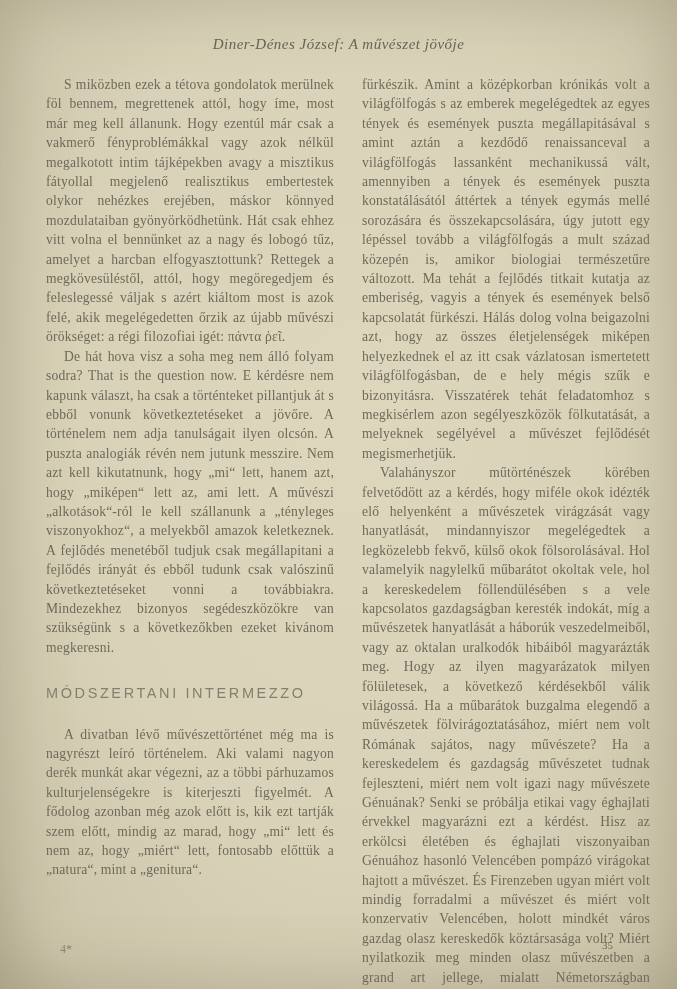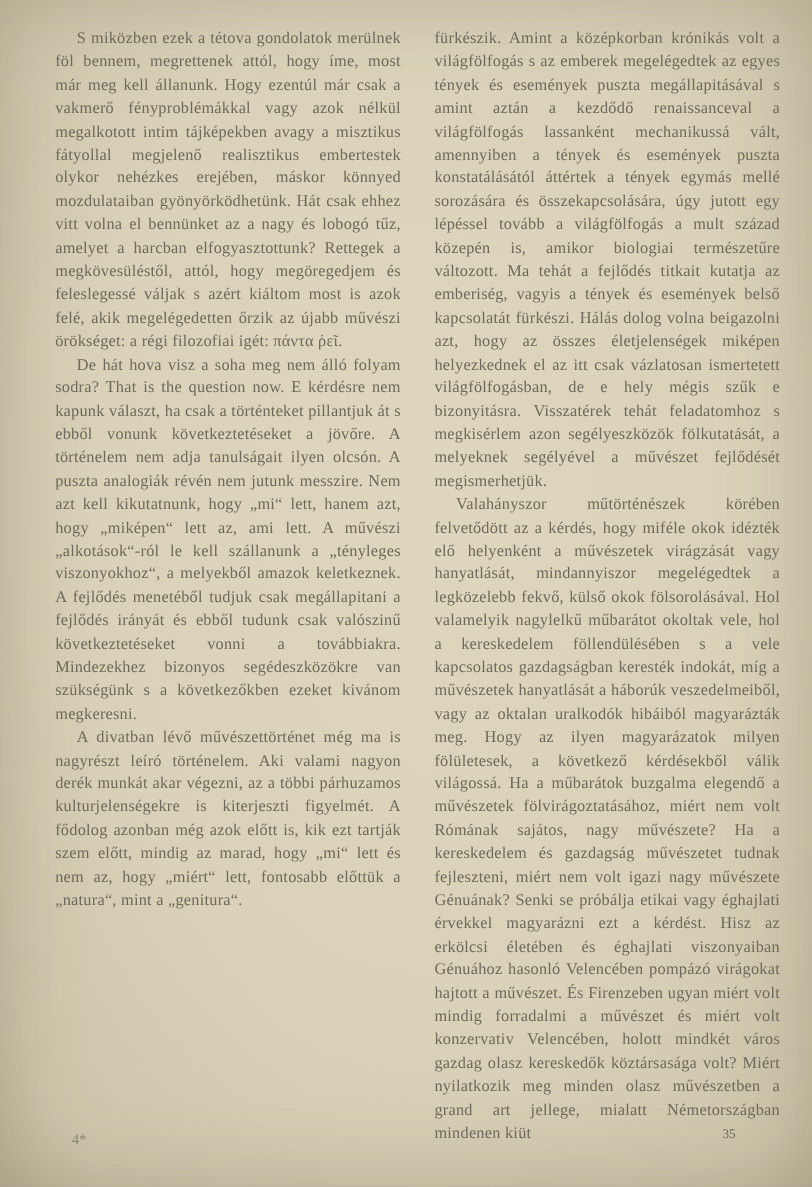--- a/index.html
+++ b/index.html
@@ -65,26 +65,28 @@
     bottom: 38px;
     font-size: 11px;
     color: #6e695a;
   }
 </style>
 </head>
 <body>
 
 <div class="page">
 
+  <div class="running-header">Diner-Dénes József: A művészet jövője</div>
 
   <div class="columns">
 
     <div class="col">
       <p class="para indent">S miközben ezek a tétova gondolatok merülnek föl bennem, megrettenek attól, hogy íme, most már meg kell állanunk. Hogy ezentúl már csak a vakmerő fényproblémákkal vagy azok nélkül megalkotott intim tájképekben avagy a misztikus fátyollal megjelenő realisztikus embertestek olykor nehézkes erejében, máskor könnyed mozdulataiban gyönyörködhetünk. Hát csak ehhez vitt volna el bennünket az a nagy és lobogó tűz, amelyet a harcban elfogyasztottunk? Rettegek a megkövesüléstől, attól, hogy megöregedjem és feleslegessé váljak s azért kiáltom most is azok felé, akik megelégedetten őrzik az újabb művészi örökséget: a régi filozofiai igét: πάντα ῥεῖ.</p>
       <p class="para indent">De hát hova visz a soha meg nem álló folyam sodra? That is the question now. E kérdésre nem kapunk választ, ha csak a történteket pillantjuk át s ebből vonunk következtetéseket a jövőre. A történelem nem adja tanulságait ilyen olcsón. A puszta analogiák révén nem jutunk messzire. Nem azt kell kikutatnunk, hogy „mi“ lett, hanem azt, hogy „miképen“ lett az, ami lett. A művészi „alkotások“-ról le kell szállanunk a „tényleges viszonyokhoz“, a melyekből amazok keletkeznek. A fejlődés menetéből tudjuk csak megállapitani a fejlődés irányát és ebből tudunk csak valószinű következtetéseket vonni a továbbiakra. Mindezekhez bizonyos segédeszközökre van szükségünk s a következőkben ezeket kivánom megkeresni.</p>
+      <h2 class="section-heading">MÓDSZERTANI INTERMEZZO</h2>
       <p class="para indent">A divatban lévő művészettörténet még ma is nagyrészt leíró történelem. Aki valami nagyon derék munkát akar végezni, az a többi párhuzamos kulturjelenségekre is kiterjeszti figyelmét. A fődolog azonban még azok előtt is, kik ezt tartják szem előtt, mindig az marad, hogy „mi“ lett és nem az, hogy „miért“ lett, fontosabb előttük a „natura“, mint a „genitura“.</p>
     </div>
 
     <div class="col">
       <p class="para">fürkészik. Amint a középkorban krónikás volt a világfölfogás s az emberek megelégedtek az egyes tények és események puszta megállapitásával s amint aztán a kezdődő renaissanceval a világfölfogás lassanként mechanikussá vált, amennyiben a tények és események puszta konstatálásától áttértek a tények egymás mellé sorozására és összekapcsolására, úgy jutott egy lépéssel tovább a világfölfogás a mult század közepén is, amikor biologiai természetűre változott. Ma tehát a fejlődés titkait kutatja az emberiség, vagyis a tények és események belső kapcsolatát fürkészi. Hálás dolog volna beigazolni azt, hogy az összes életjelenségek miképen helyezkednek el az itt csak vázlatosan ismertetett világfölfogásban, de e hely mégis szűk e bizonyitásra. Visszatérek tehát feladatomhoz s megkisérlem azon segélyeszközök fölkutatását, a melyeknek segélyével a művészet fejlődését megismerhetjük.</p>
       <p class="para indent">Valahányszor műtörténészek körében felvetődött az a kérdés, hogy miféle okok idézték elő helyenként a művészetek virágzását vagy hanyatlását, mindannyiszor megelégedtek a legközelebb fekvő, külső okok fölsorolásával. Hol valamelyik nagylelkű műbarátot okoltak vele, hol a kereskedelem föllendülésében s a vele kapcsolatos gazdagságban keresték indokát, míg a művészetek hanyatlását a háborúk veszedelmeiből, vagy az oktalan uralkodók hibáiból magyarázták meg. Hogy az ilyen magyarázatok milyen fölületesek, a következő kérdésekből válik világossá. Ha a műbarátok buzgalma elegendő a művészetek fölvirágoztatásához, miért nem volt Rómának sajátos, nagy művészete? Ha a kereskedelem és gazdagság művészetet tudnak fejleszteni, miért nem volt igazi nagy művészete Génuának? Senki se próbálja etikai vagy éghajlati érvekkel magyarázni ezt a kérdést. Hisz az erkölcsi életében és éghajlati viszonyaiban Génuához hasonló Velencében pompázó virágokat hajtott a művészet. És Firenzeben ugyan miért volt mindig forradalmi a művészet és miért volt konzervativ Velencében, holott mindkét város gazdag olasz kereskedők köztársasága volt? Miért nyilatkozik meg minden olasz művészetben a grand art jellege, mialatt Németországban mindenen kiüt</p>
     </div>
 
   </div>
 

